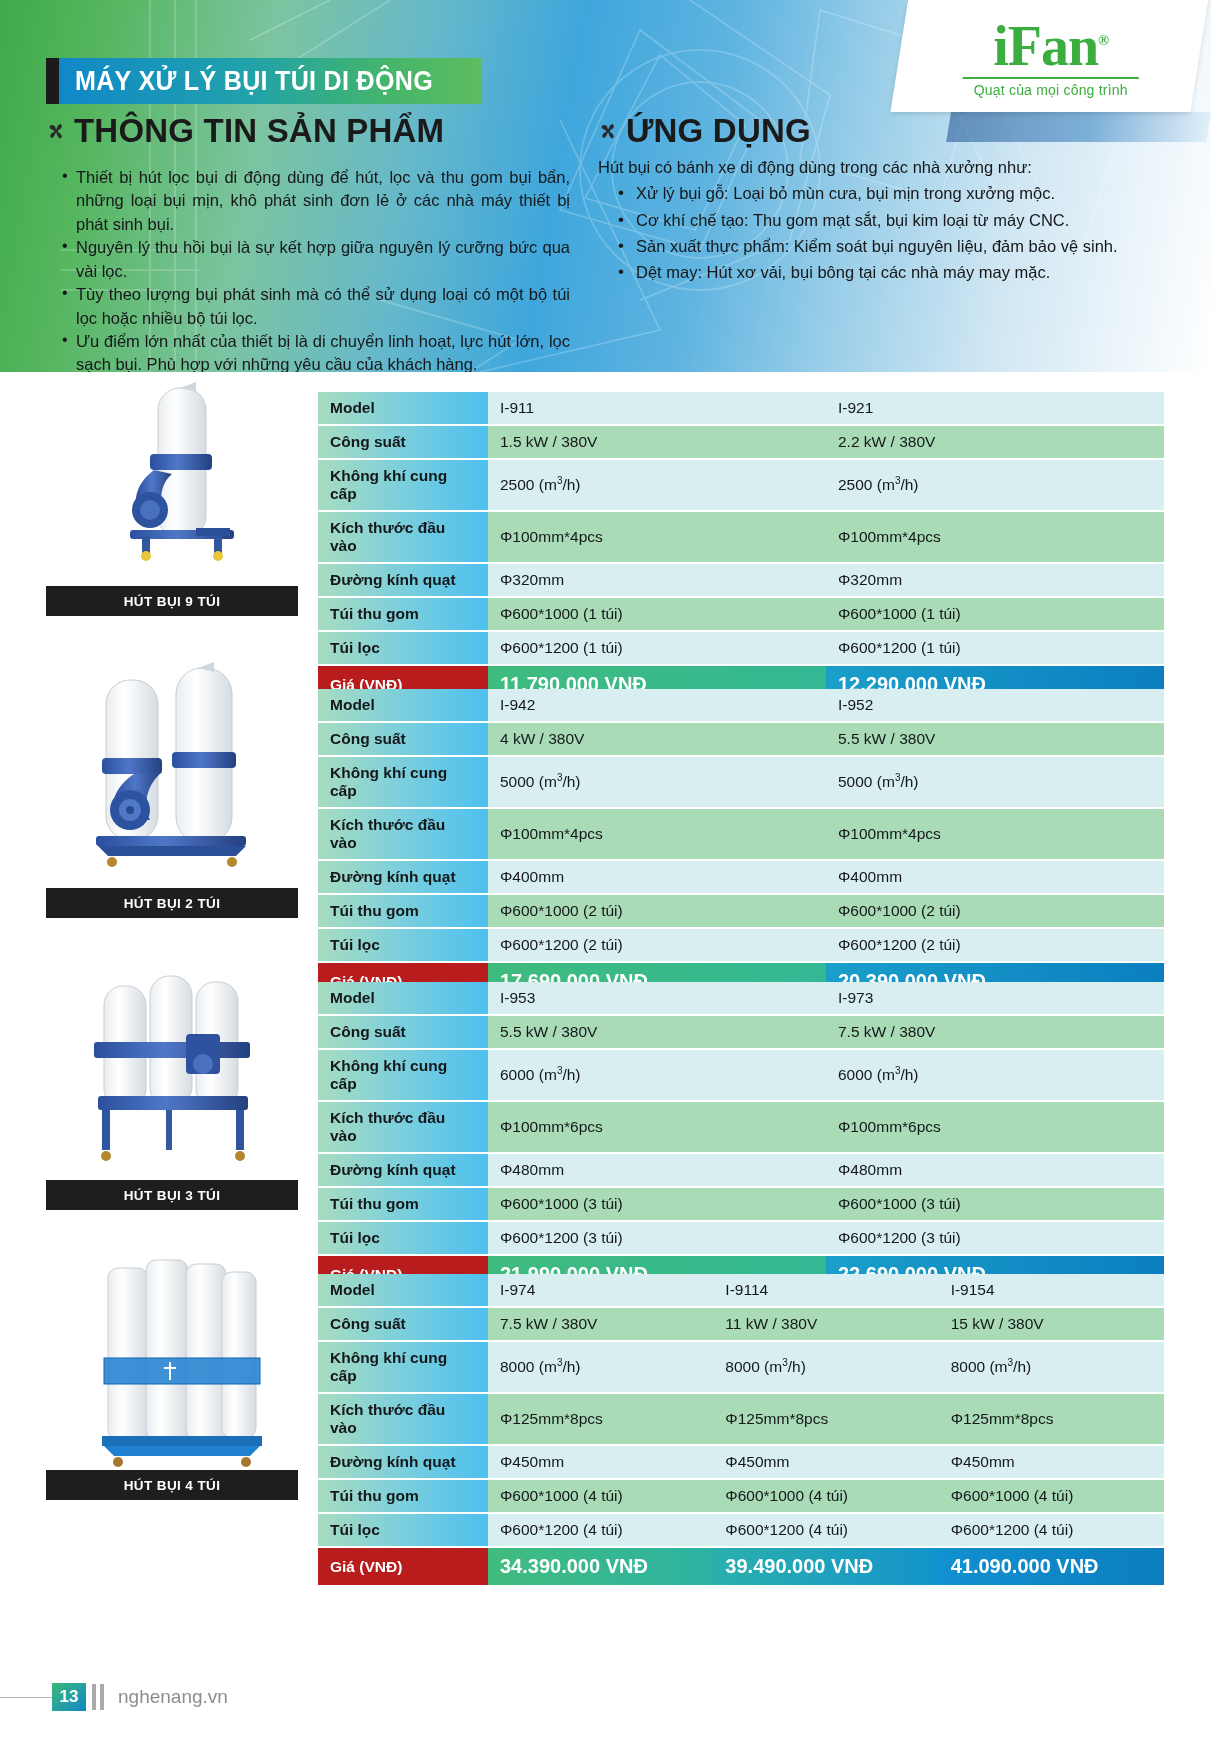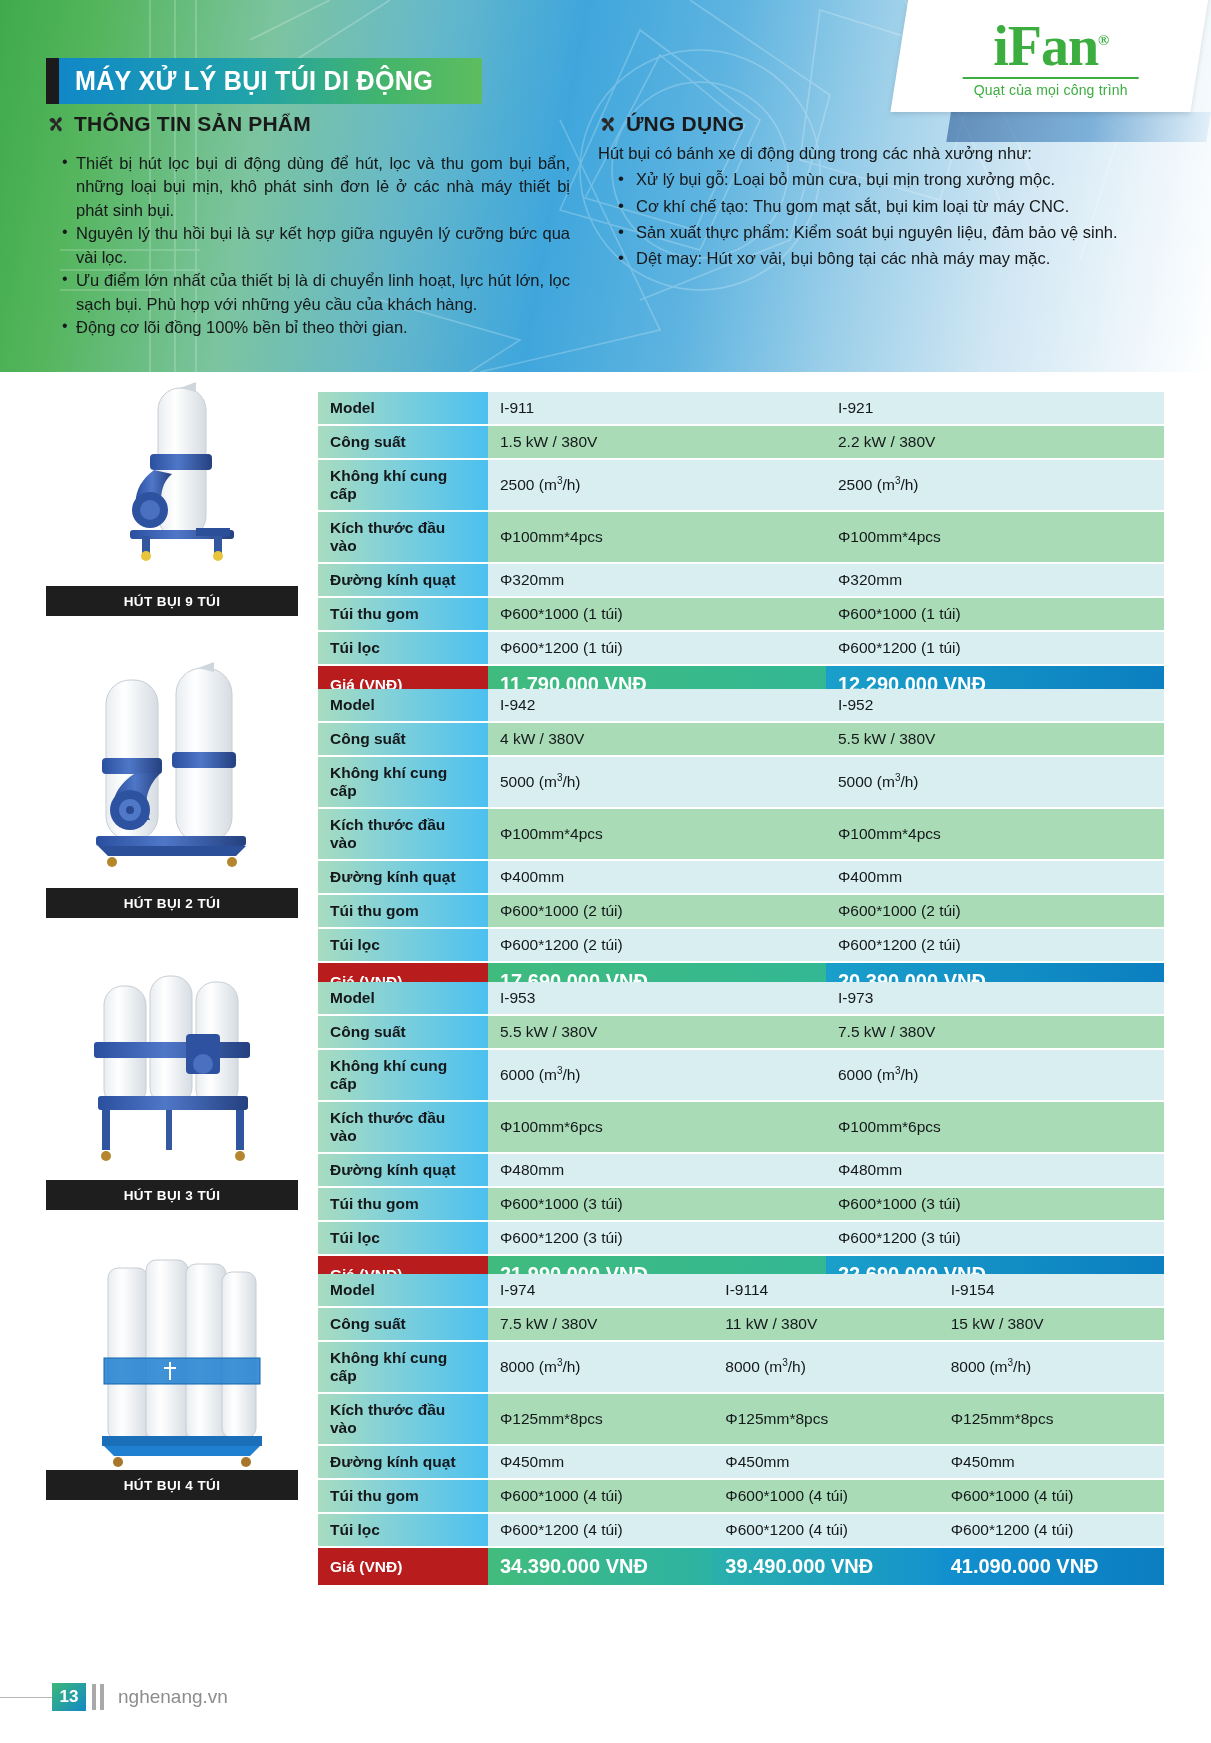--- a/index.html
+++ b/index.html
@@ -65,21 +65,21 @@
     letter-spacing: .3px; white-space: nowrap;
     transform: scaleX(.93); transform-origin: left center;
   }
 
   
   .col-left { position:absolute; left:46px; top:112px; width:540px; }
   .col-right { position:absolute; left:598px; top:112px; width:560px; }
 
   .sec-head { display:flex; align-items:center; gap:8px; margin-bottom: 6px; }
   .sec-icon { width:20px; height:20px; flex:0 0 20px; }
-  .sec-title { font-size: 21px; font-weight: 700; color:#1a1a1a; letter-spacing:.2px; }
+  .sec-title { font-size: 33px; font-weight: 700; color:#1a1a1a; letter-spacing:.2px; }
 
   .body-text { font-size: 16.5px; line-height: 1.42; color:#16181a; }
   .dash-list { margin:16px; padding:0; list-style:none; }
   .dash-list li { position:relative; padding-left: 14px; text-align: justify; }
   .dash-list li:before {
     content:"\2022"; position:absolute; left:0; top:-1px; font-size:16px;
   }
   .app-intro { font-size:16.5px; line-height:1.42; color:#16181a; }
   .app-list { margin: 2px 0 0 0; padding-left: 38px; list-style: none; }
   .app-list li { position:relative; font-size:16.5px; line-height:1.46; color:#16181a;
@@ -193,20 +193,21 @@
                 <circle cx="10" cy="10" r="2"></circle>
               </g>
             </svg>
         </span>
         <span class="sec-title">THÔNG TIN SẢN PHẨM</span>
       </div>
       <div class="body-text">
         <ul class="dash-list">
           <li>Thiết bị hút lọc bụi di động dùng để hút, lọc và thu gom bụi bẩn, những loại bụi mịn, khô phát sinh đơn lẻ ở các nhà máy thiết bị phát sinh bụi.</li>
           <li>Nguyên lý thu hồi bụi là sự kết hợp giữa nguyên lý cưỡng bức qua vài lọc.</li>
+          <li>Tùy theo lượng bụi phát sinh mà có thể sử dụng loại có một bộ túi lọc hoặc nhiều bộ túi lọc.</li>
           <li>Ưu điểm lớn nhất của thiết bị là di chuyển linh hoạt, lực hút lớn, lọc sạch bụi. Phù hợp với những yêu cầu của khách hàng.</li>
           <li>Động cơ lõi đồng 100% bền bỉ theo thời gian.</li>
         </ul>
       </div>
     </div>
 
     <div class="col-right">
       <div class="sec-head">
         <span class="sec-icon">
           <svg viewBox="0 0 20 20">

